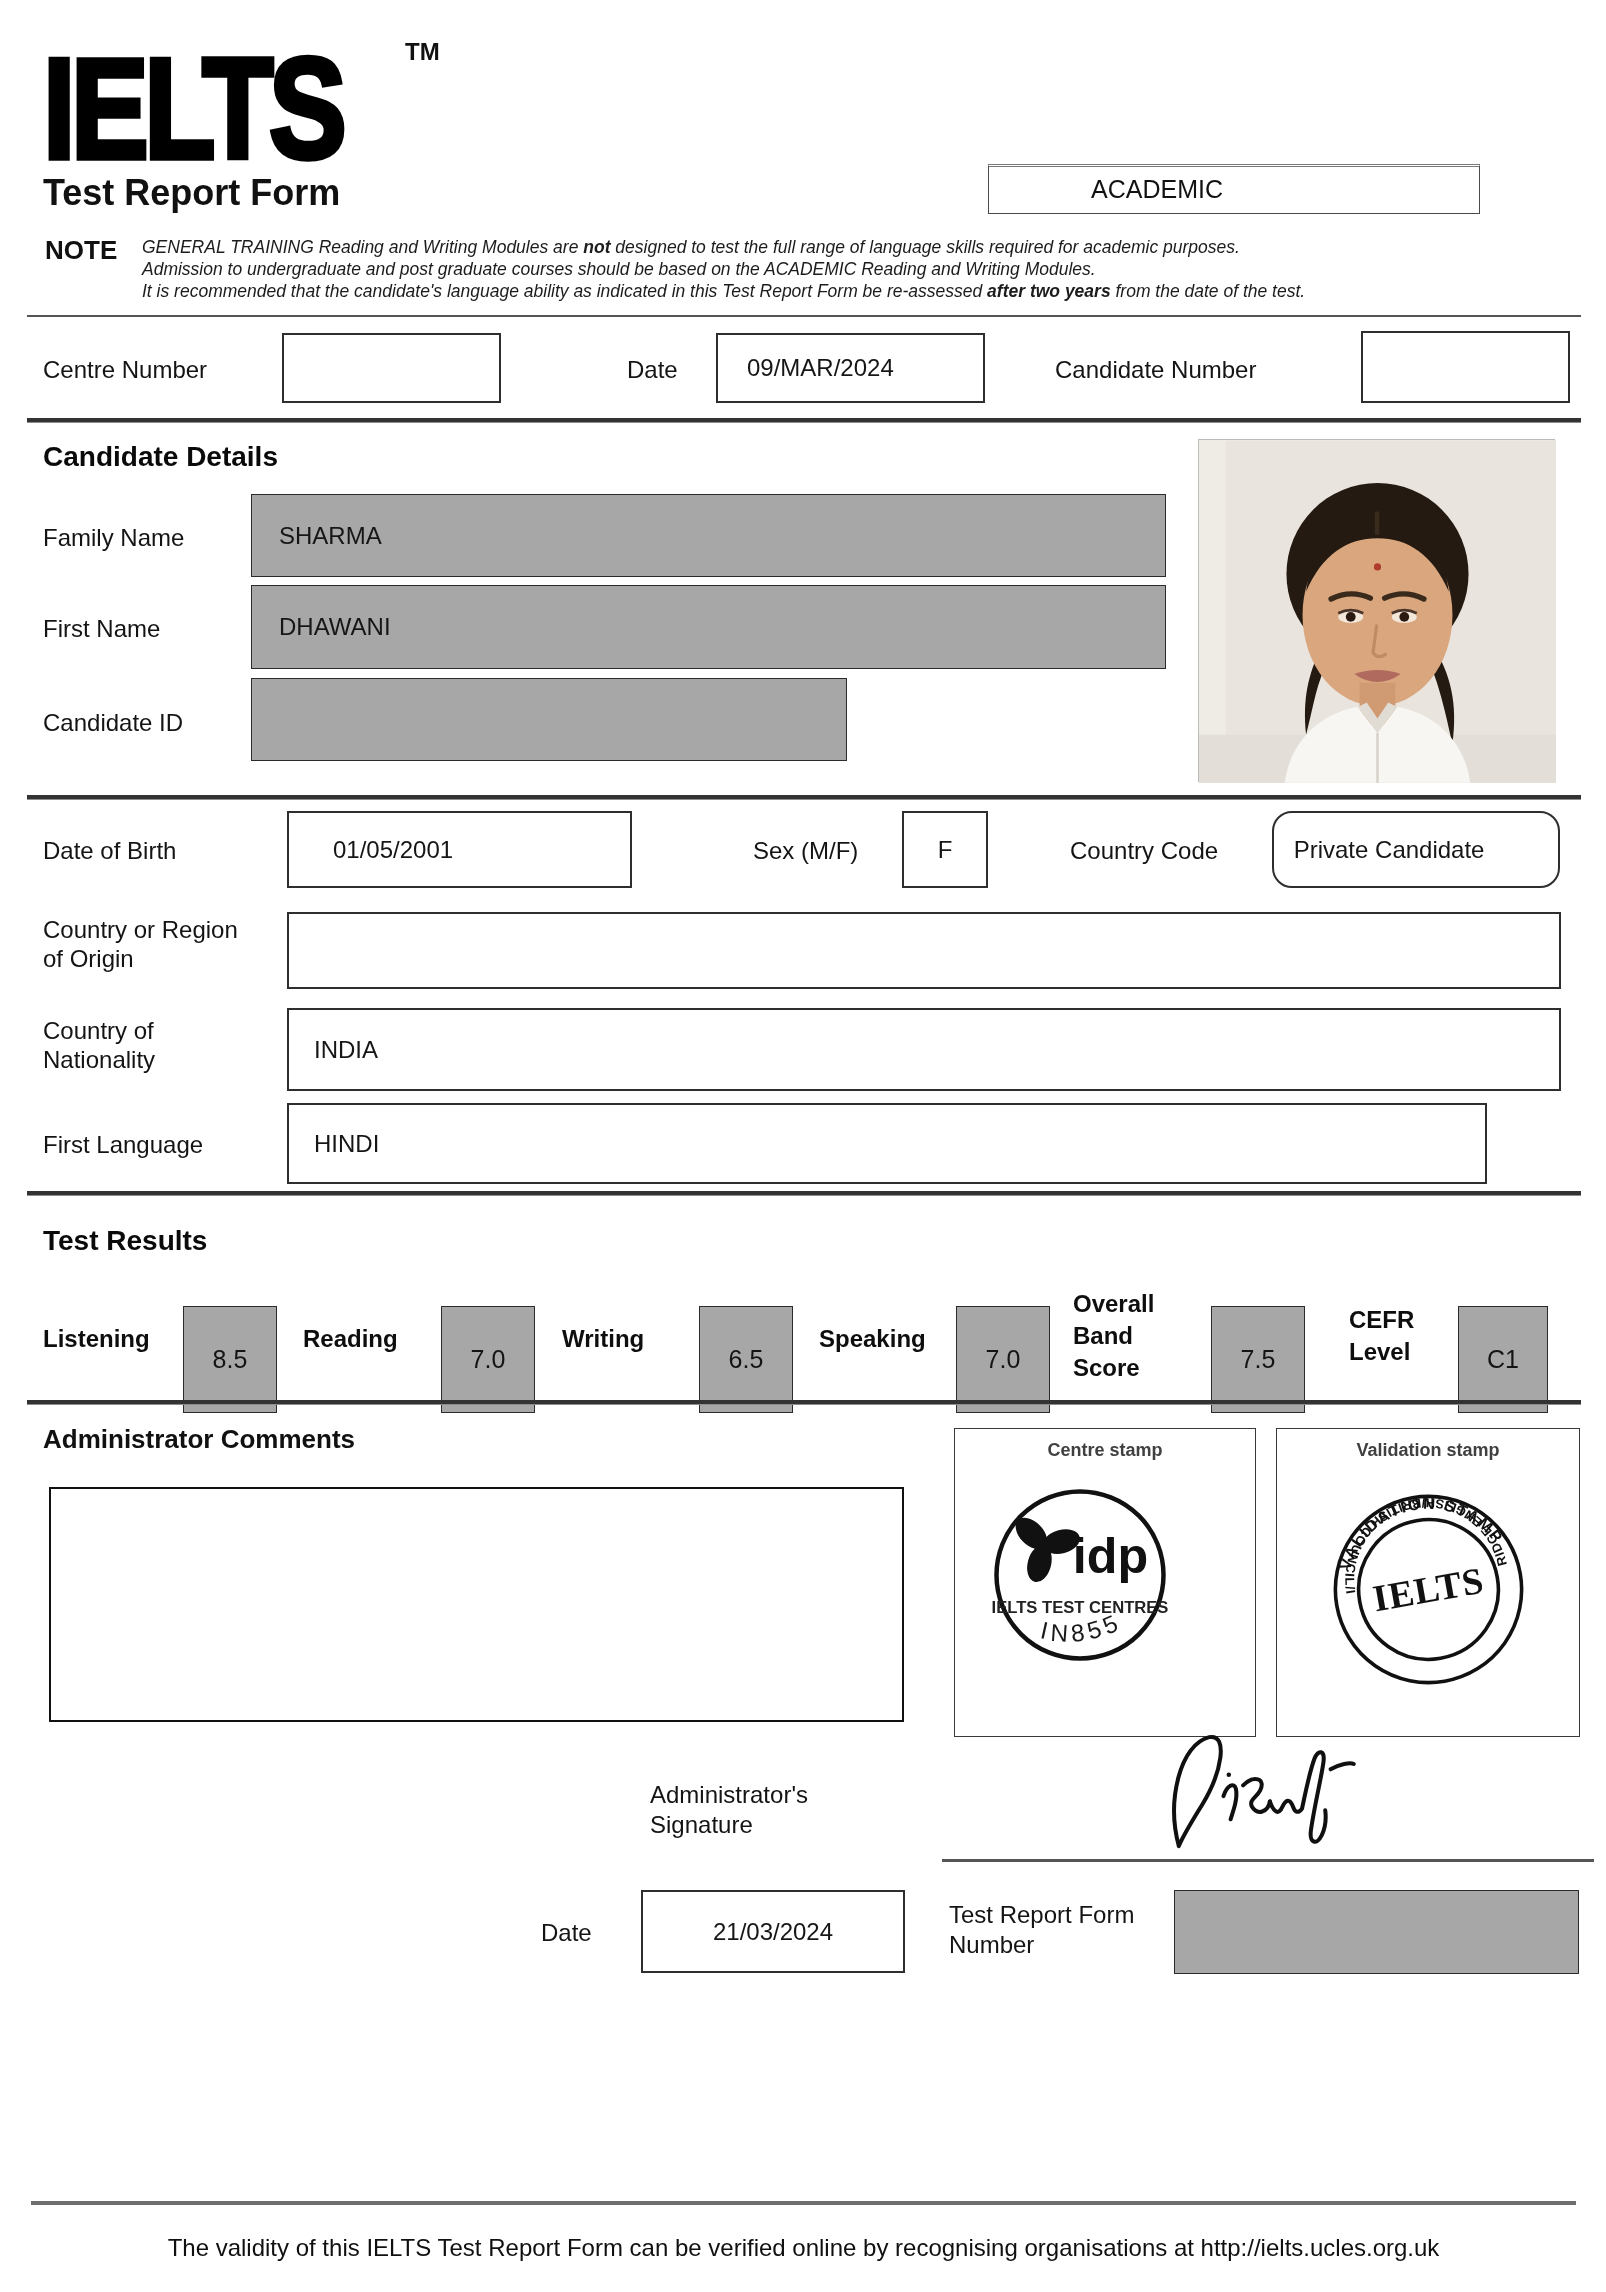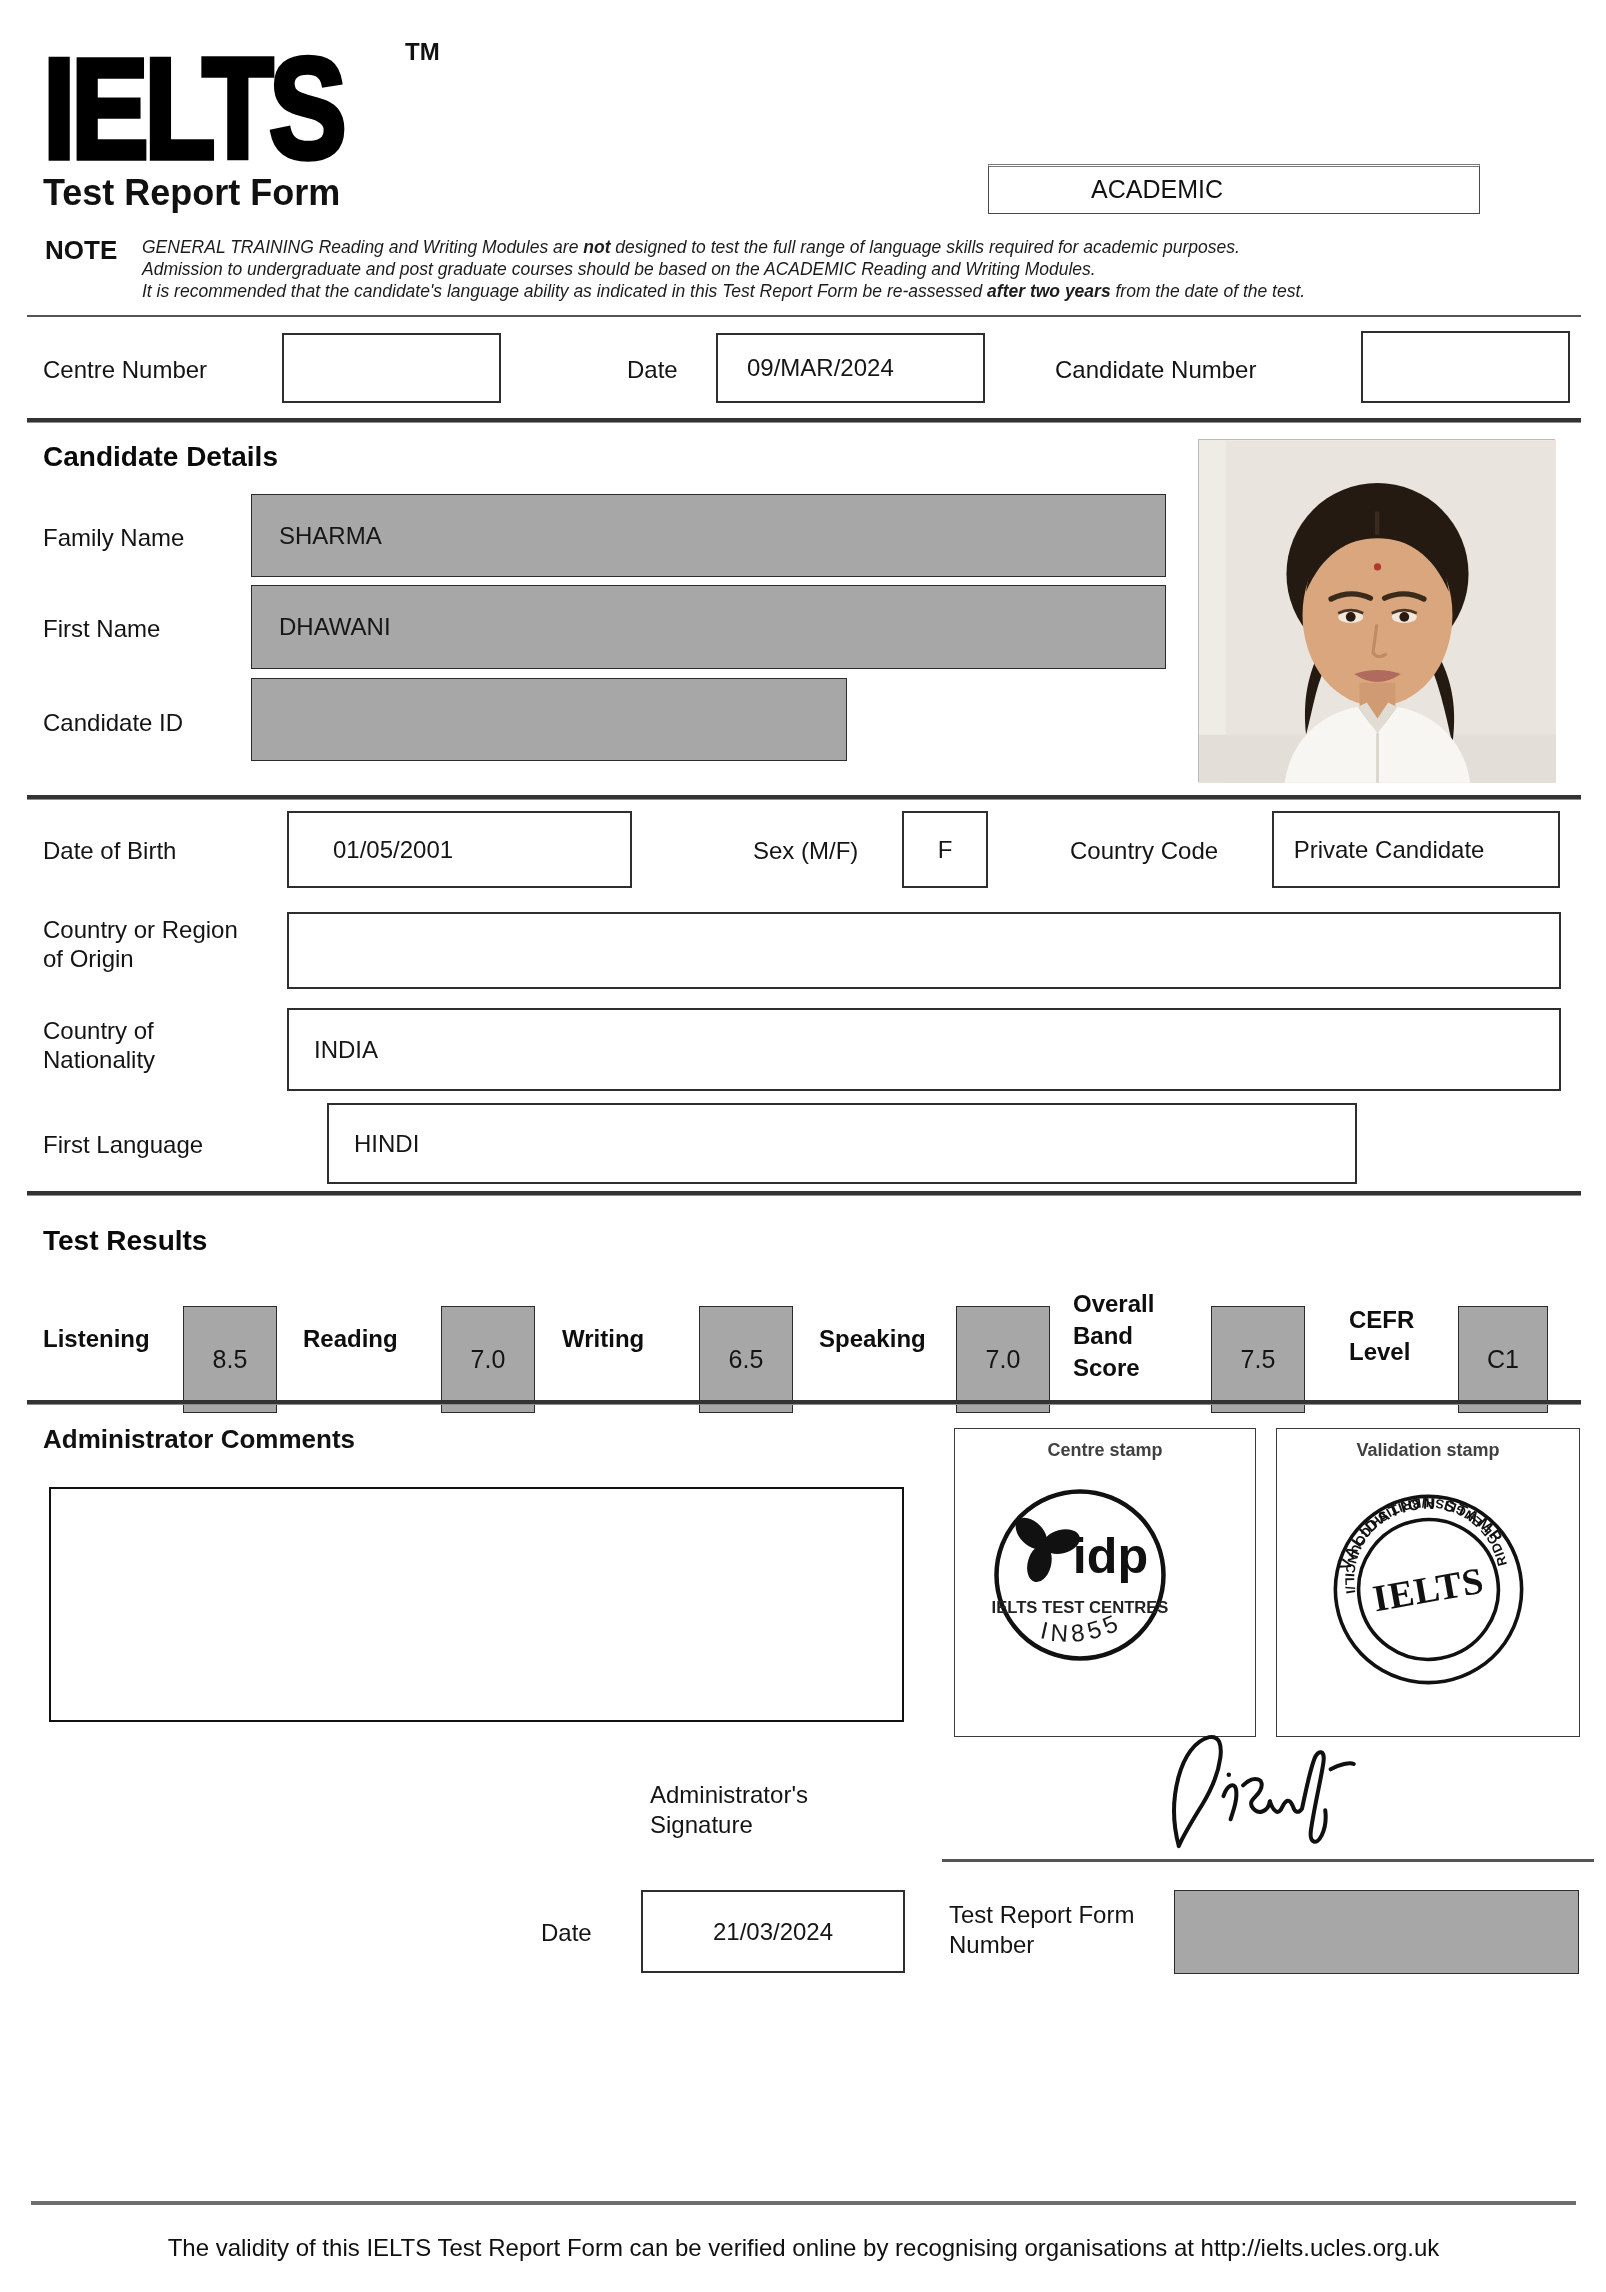--- a/index.html
+++ b/index.html
@@ -131,36 +131,36 @@
   <div class="abs whitebox" style="left:287px;top:811px;width:345px;height:77px;">
     <div class="boxval vcenter" style="height:100%;padding-left:44px;">01/05/2001</div>
   </div>
 
   <div class="abs lbl" style="left:753px;top:836px;">Sex (M/F)</div>
   <div class="abs whitebox" style="left:902px;top:811px;width:86px;height:77px;">
     <div class="boxval hcenter" style="height:100%;">F</div>
   </div>
 
   <div class="abs lbl" style="left:1070px;top:836px;">Country Code</div>
-  <div class="abs whitebox" style="left:1272px;top:811px;width:288px;height:77px;">
+  <div class="abs whitebox" style="left:1272px;top:811px;width:288px;height:77px;border-radius:20px;">
     <div class="boxval vcenter" style="height:100%;padding-left:19.7px;">Private Candidate</div>
   </div>
 
   <div class="abs lbl" style="left:43px;top:915px;width:202px;">Country or Region of Origin</div>
   <div class="abs whitebox" style="left:287px;top:912px;width:1274px;height:77px;">
     <div class="boxval vcenter" style="height:100%;padding-left:25px;"></div>
   </div>
 
   <div class="abs lbl" style="left:43px;top:1016px;width:148px;">Country of Nationality</div>
   <div class="abs whitebox" style="left:287px;top:1008px;width:1274px;height:83px;">
     <div class="boxval vcenter" style="height:100%;padding-left:25px;">INDIA</div>
   </div>
 
   <div class="abs lbl" style="left:43px;top:1130px;">First Language</div>
-  <div class="abs whitebox" style="left:287px;top:1103px;width:1030px;height:81px;margin-left:40px;">
+  <div class="abs whitebox" style="left:287px;top:1103px;width:1200px;height:81px;">
     <div class="boxval vcenter" style="height:100%;padding-left:25px;">HINDI</div>
   </div>
 
   <div class="abs divider" style="left:27px;top:1191px;width:1554px;"></div>
 
   <div class="abs sectitle" style="left:43px;top:1225px;">Test Results</div>
 
   <div class="abs boldlbl" style="left:43px;top:1324px;">Listening</div>
   <div class="abs scorebox" style="left:183px;top:1282px;width:94px;height:107px;">
       <span>8.5</span>

